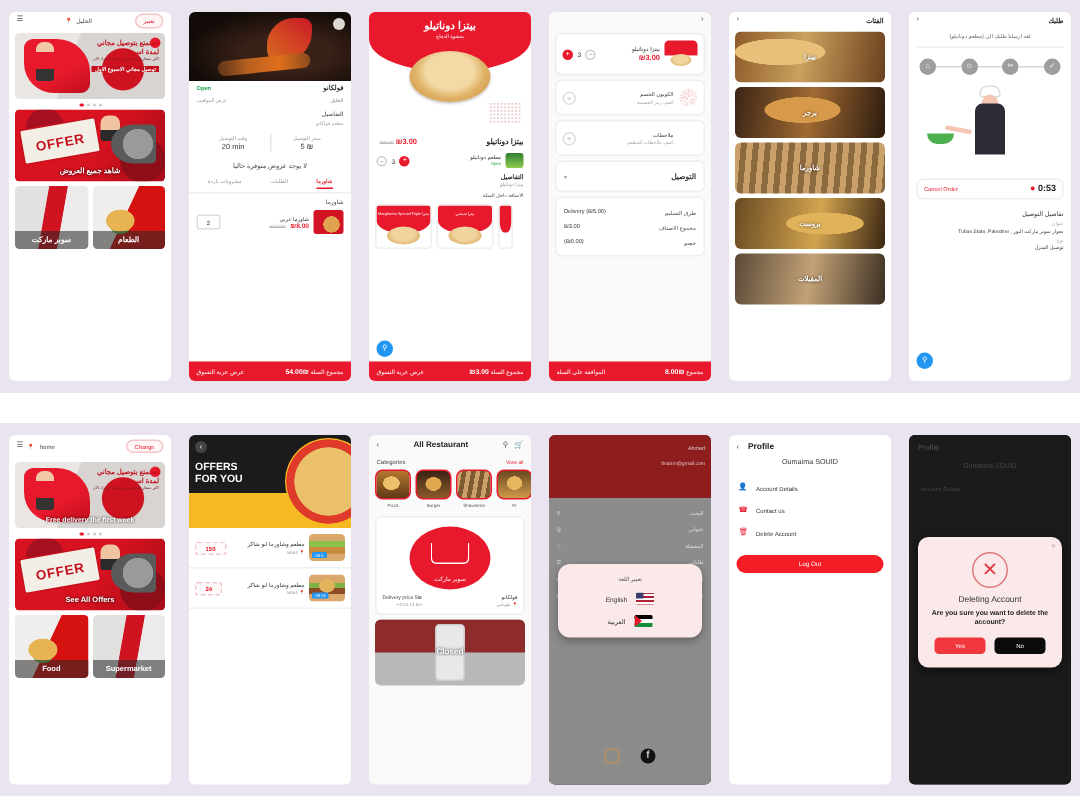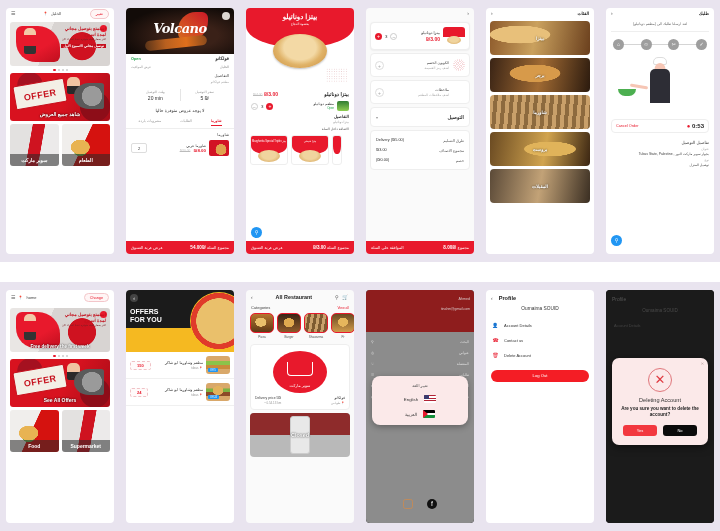--- a/index.html
+++ b/index.html
@@ -499,21 +499,20 @@
           </div>
         </div>
       </div>
     </div>
 
     <div class="panel">
       <div class="phone">
         <div class="volcano-hero">
           <div class="swirl"></div>
           <div class="kebab"></div>
-          <div class="word">Volcano</div>
           <div class="av"></div>
         </div>
         <div class="rowline">
           <span class="openpill">Open</span>
           <span style="font-size:4.6px;font-weight:bold;color:#333;">فولكانو</span>
         </div>
         <div class="rowline">
           <span style="font-size:3.2px;color:#999;">عرض المواقيت</span>
           <span style="font-size:3.4px;color:#888;">الخليل</span>
         </div>

